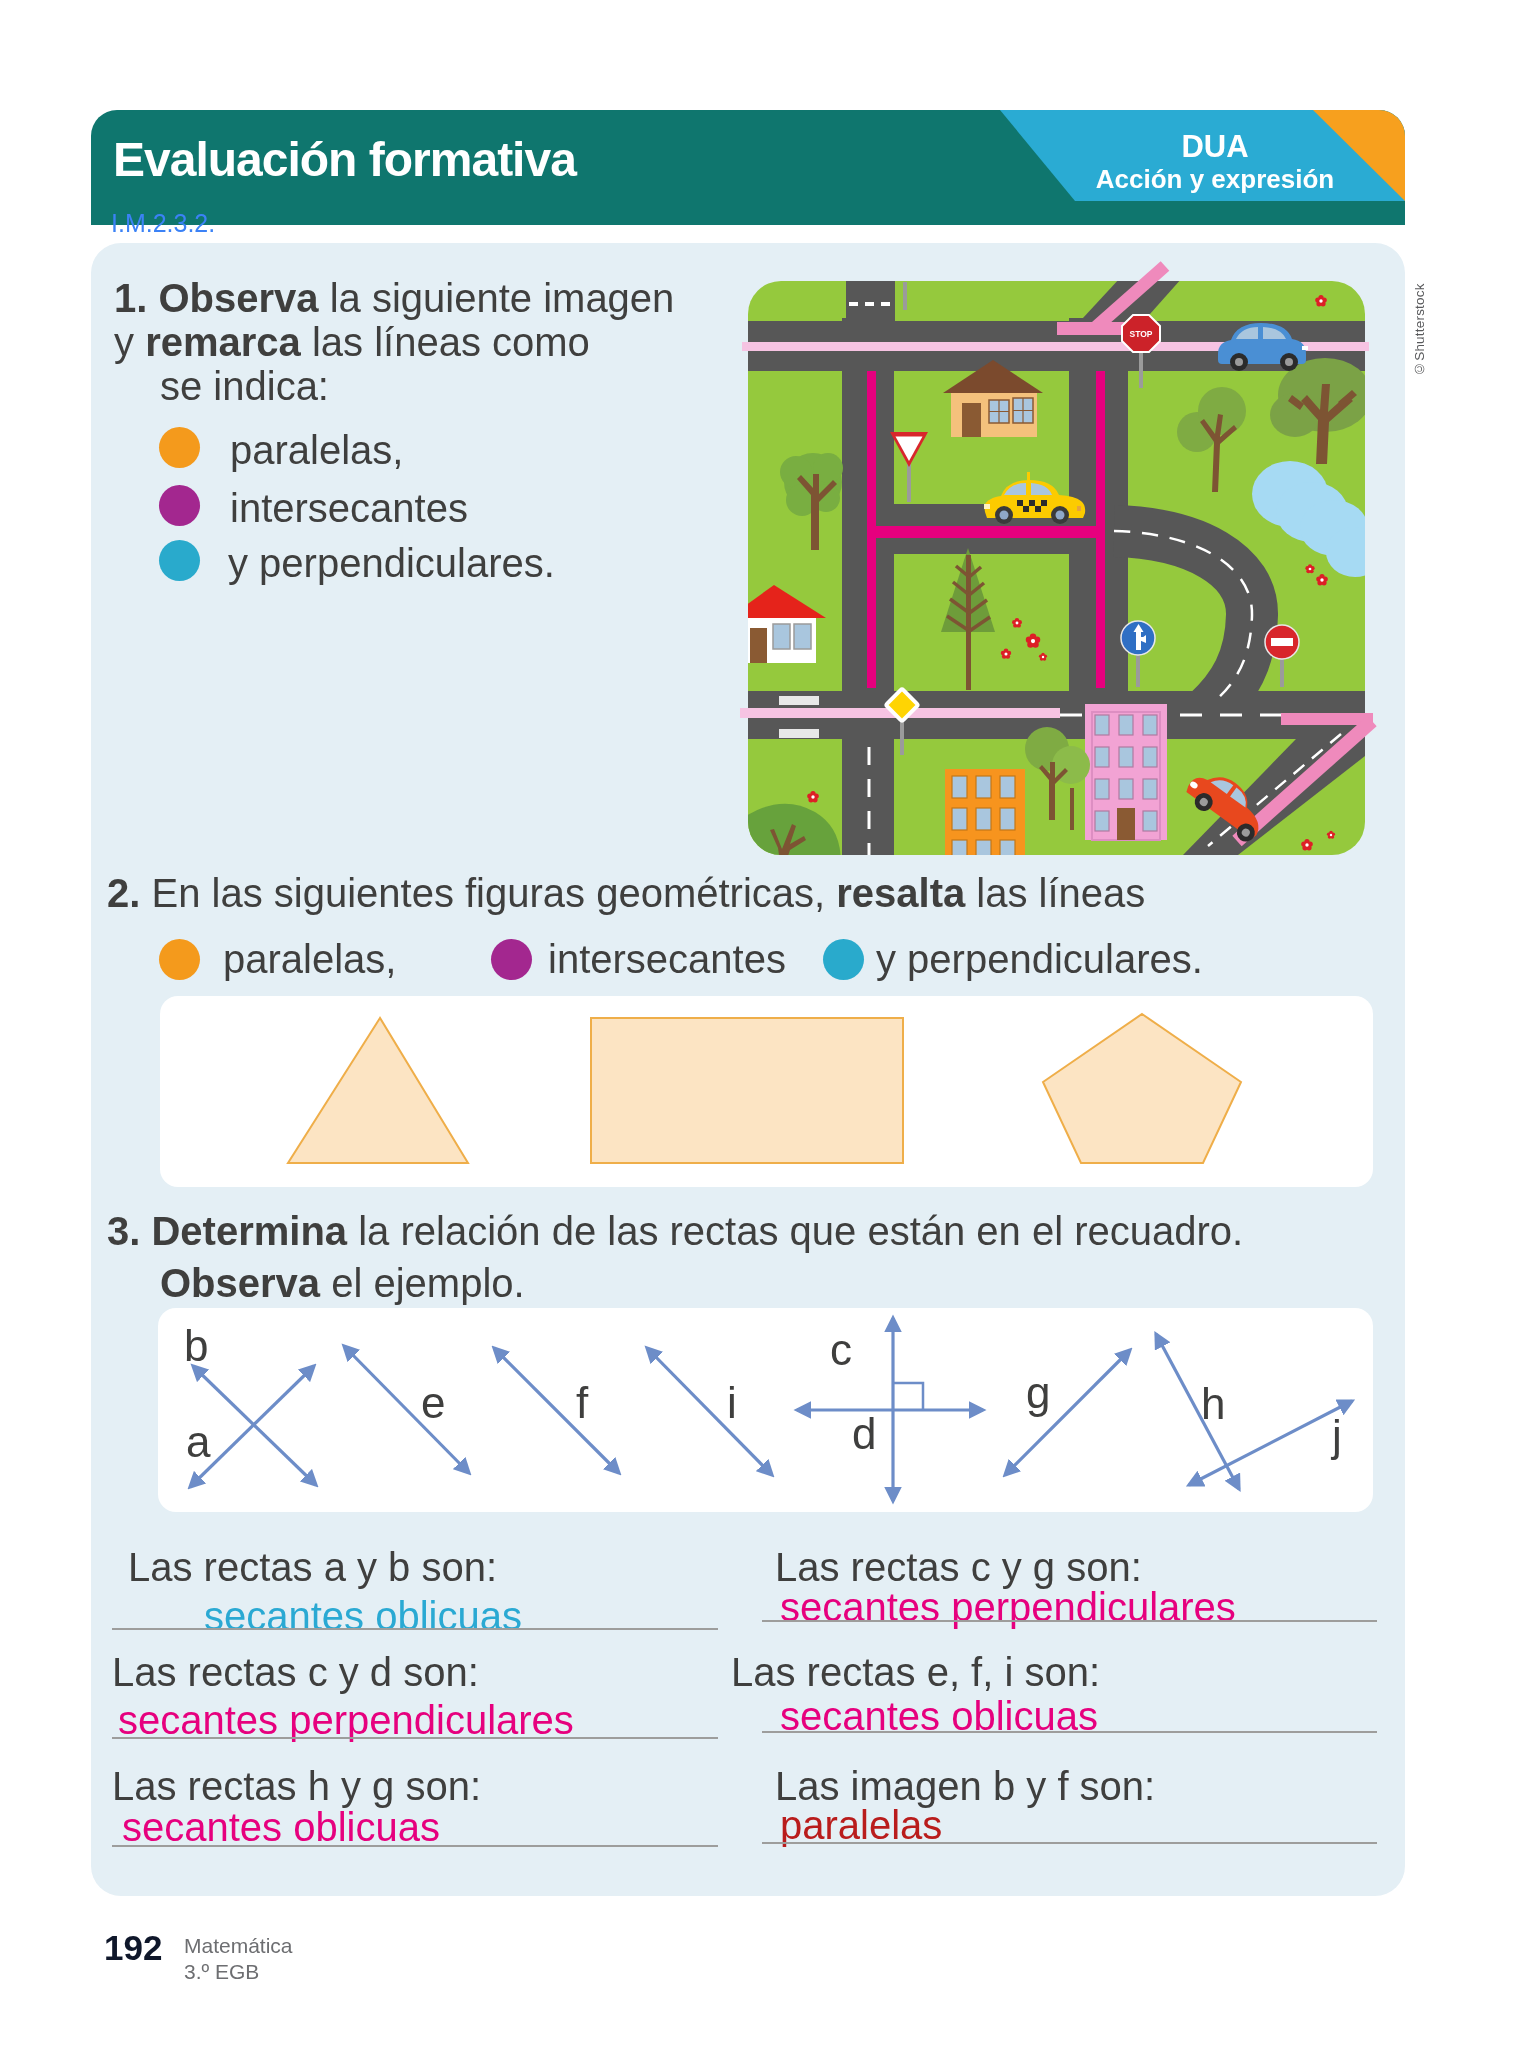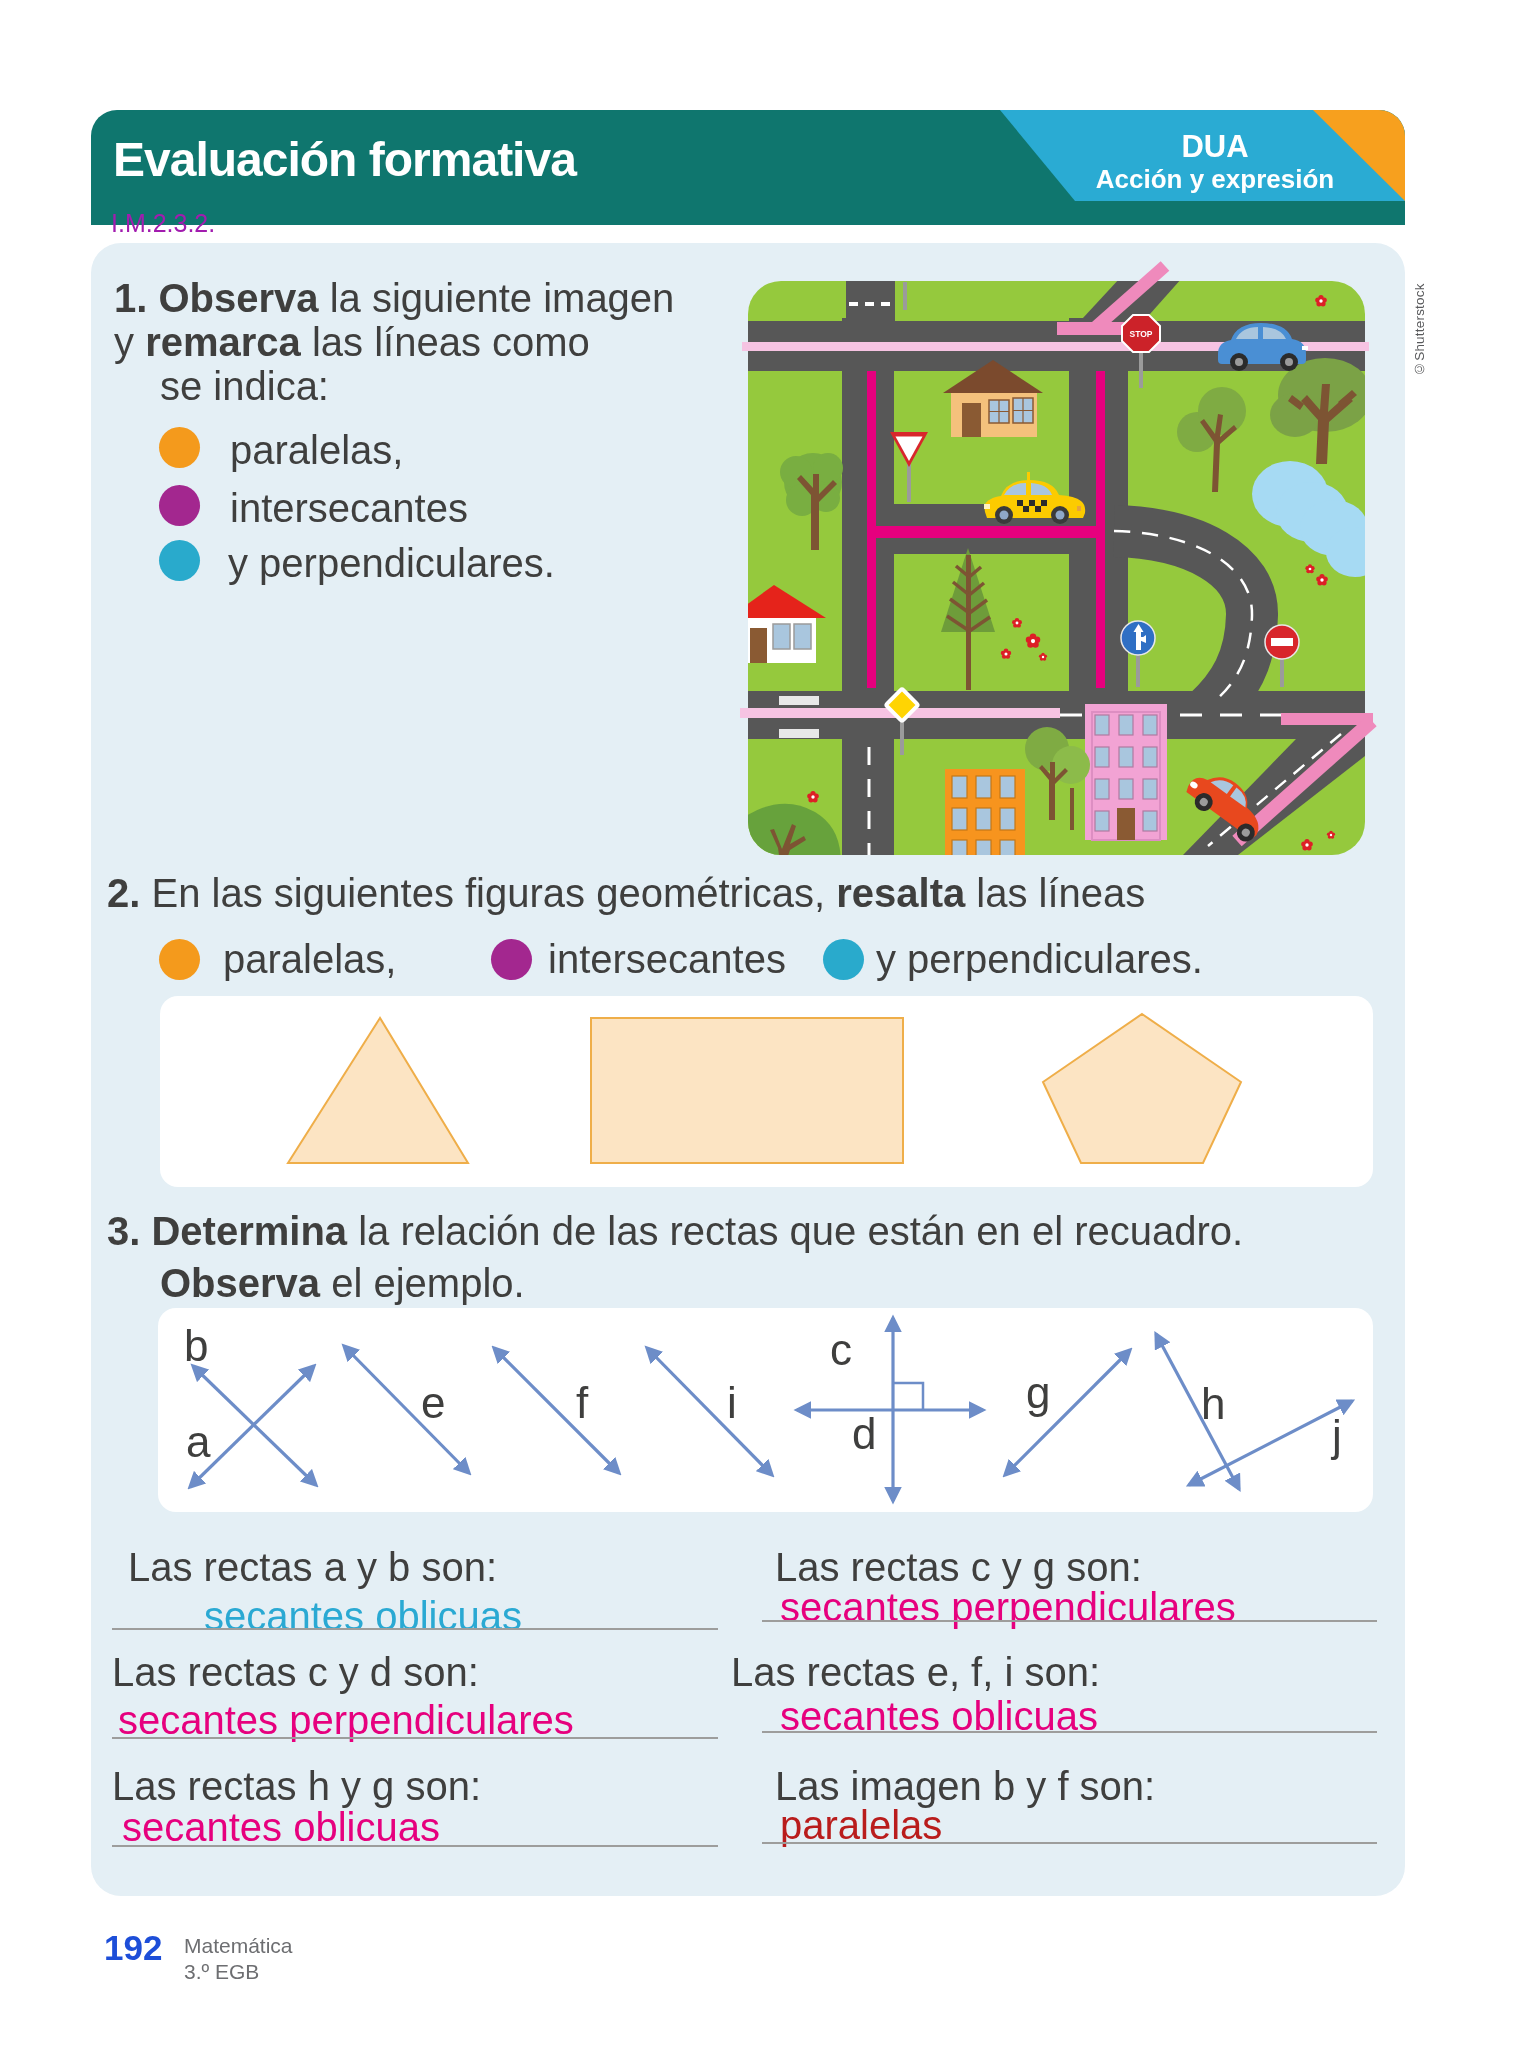--- a/index.html
+++ b/index.html
@@ -16,21 +16,21 @@
   <div class="abs" style="left:0;top:0;width:100%;height:100%;background:#f7a01e;clip-path:polygon(1222px 0,1314px 0,1314px 91px);"></div>
 
   <div class="abs" style="left:22px;top:22px;font-size:48px;font-weight:bold;color:#ffffff;letter-spacing:-1px;">Evaluación formativa</div>
 
   <div class="abs" style="left:964px;top:20px;width:320px;text-align:center;color:#ffffff;font-weight:bold;">
     <div style="font-size:31px;line-height:34px;">DUA</div>
     <div style="font-size:26px;line-height:31px;">Acción y expresión</div>
   </div>
 </div>
 
-<div class="abs" style="left:111px;top:209px;font-size:25px;color:#a21caf;">I.M.2.3.2.</div>
+<div class="abs" style="left:111px;top:209px;font-size:25px;color:#3b82f6;">I.M.2.3.2.</div>
 
 <div class="abs" style="left:91px;top:243px;width:1314px;height:1653px;background:#e4eff5;border-radius:30px;"></div>
 
 <div class="abs" style="left:114px;top:276px;font-size:40px;line-height:44px;width:620px;">
   <b>1. Observa</b> la siguiente imagen<br>
   <span style="">y <b>remarca</b> las líneas como</span><br>
   <span style="margin-left:46px;">se indica:</span>
 </div>
 
 <div class="abs" style="left:159px;top:427px;width:41px;height:41px;border-radius:50%;background:#f49a1c;"></div>
@@ -410,15 +410,15 @@
 <div class="abs" style="left:112px;top:1764px;font-size:40px;">Las rectas h y g son:</div>
 
 <div class="abs" style="left:775px;top:1764px;font-size:40px;">Las imagen b y f son:</div>
 
 <div class="abs" style="left:122px;top:1805px;font-size:40px;color:#e6007e;">secantes oblicuas</div>
 <div class="abs" style="left:112px;top:1845px;width:606px;border-top:2px solid #9d9d9c;"></div>
 
 <div class="abs" style="left:780px;top:1803px;font-size:40px;color:#b91c1c;">paralelas</div>
 <div class="abs" style="left:762px;top:1842px;width:615px;border-top:2px solid #9d9d9c;"></div>
 
-<div class="abs" style="left:104px;top:1928px;font-size:35px;font-weight:bold;color:#1d4ed8;">192</div>
+<div class="abs" style="left:104px;top:1928px;font-size:35px;font-weight:bold;color:#0f172a;">192</div>
 
 <div class="abs" style="left:184px;top:1933px;font-size:21px;line-height:26px;color:#6d6e71;">Matemática<br>3.º EGB</div>
 
 </body></html>

